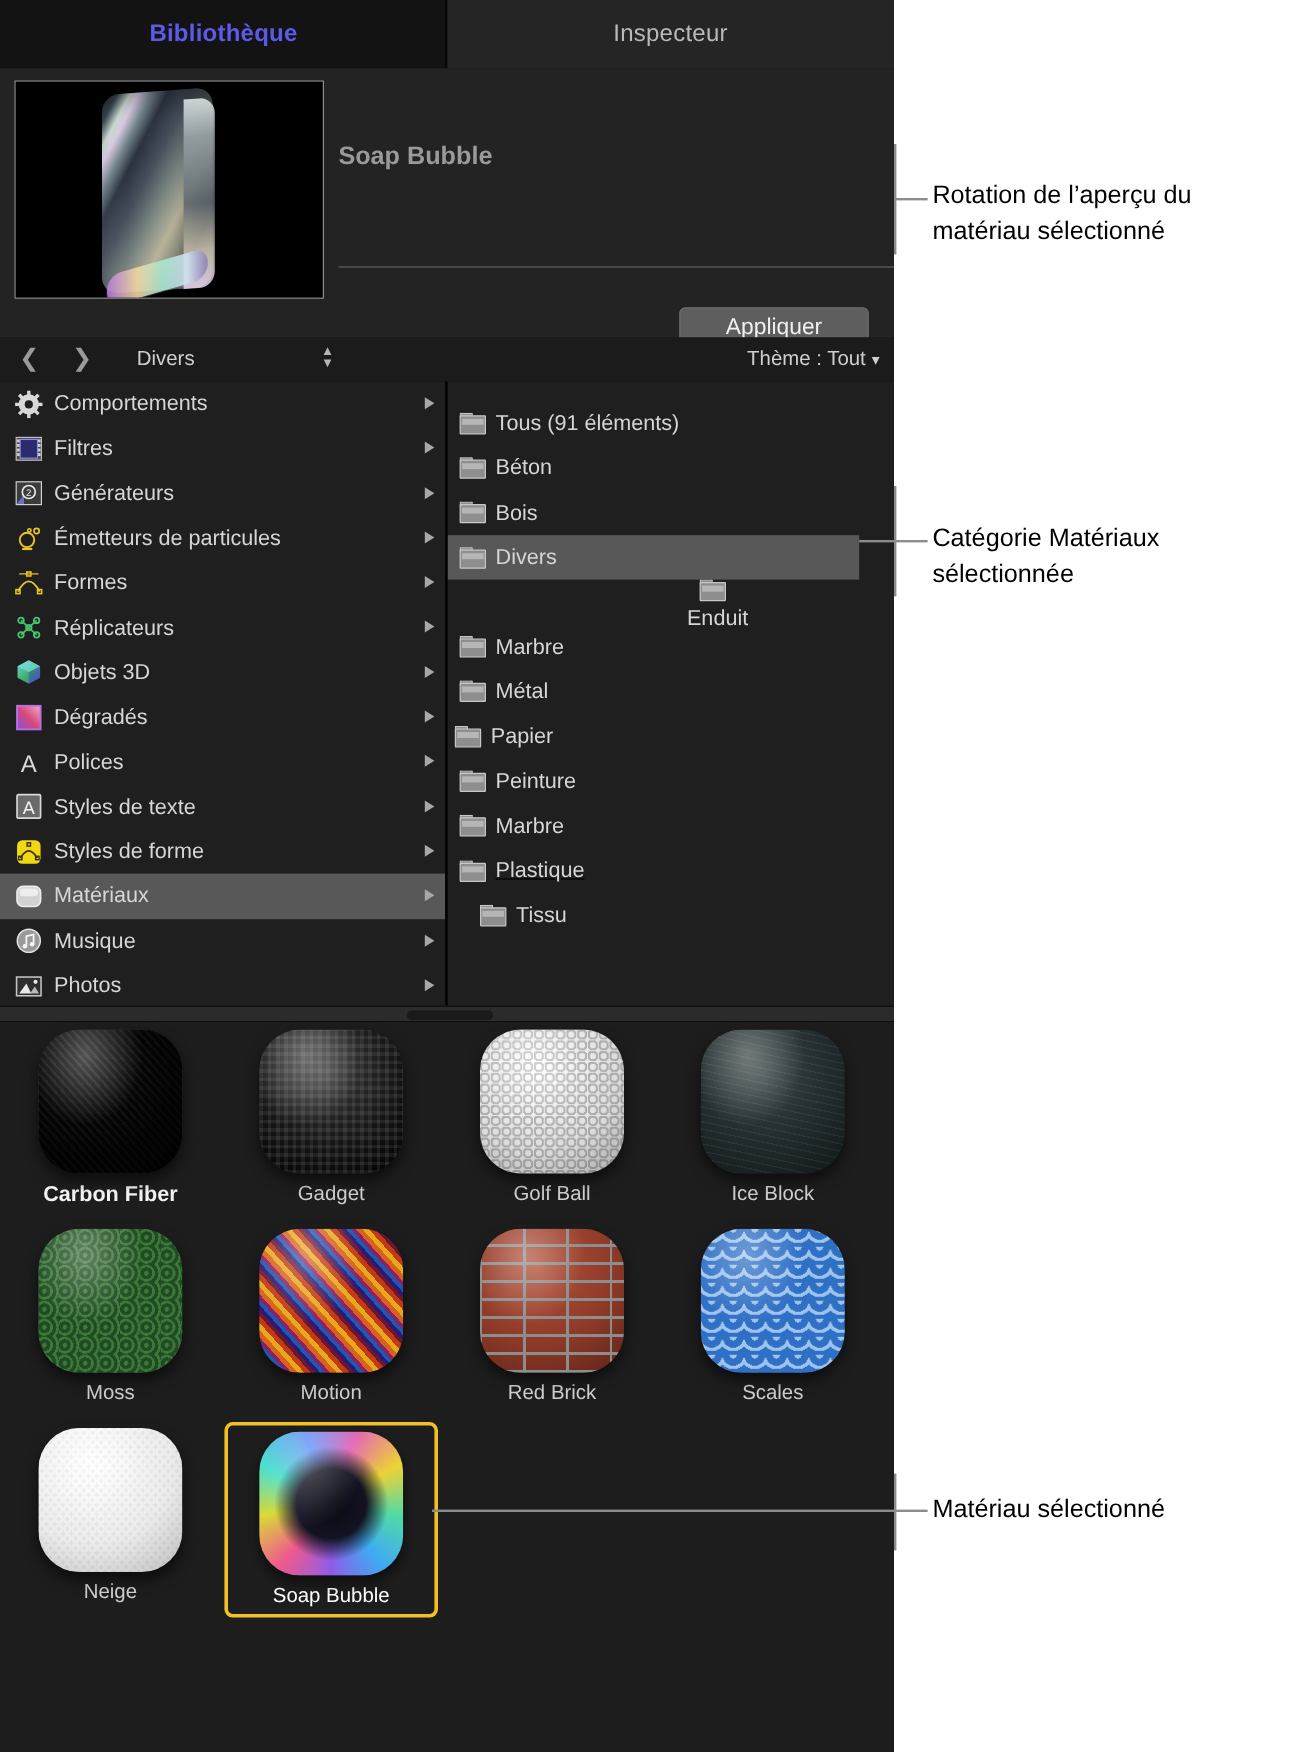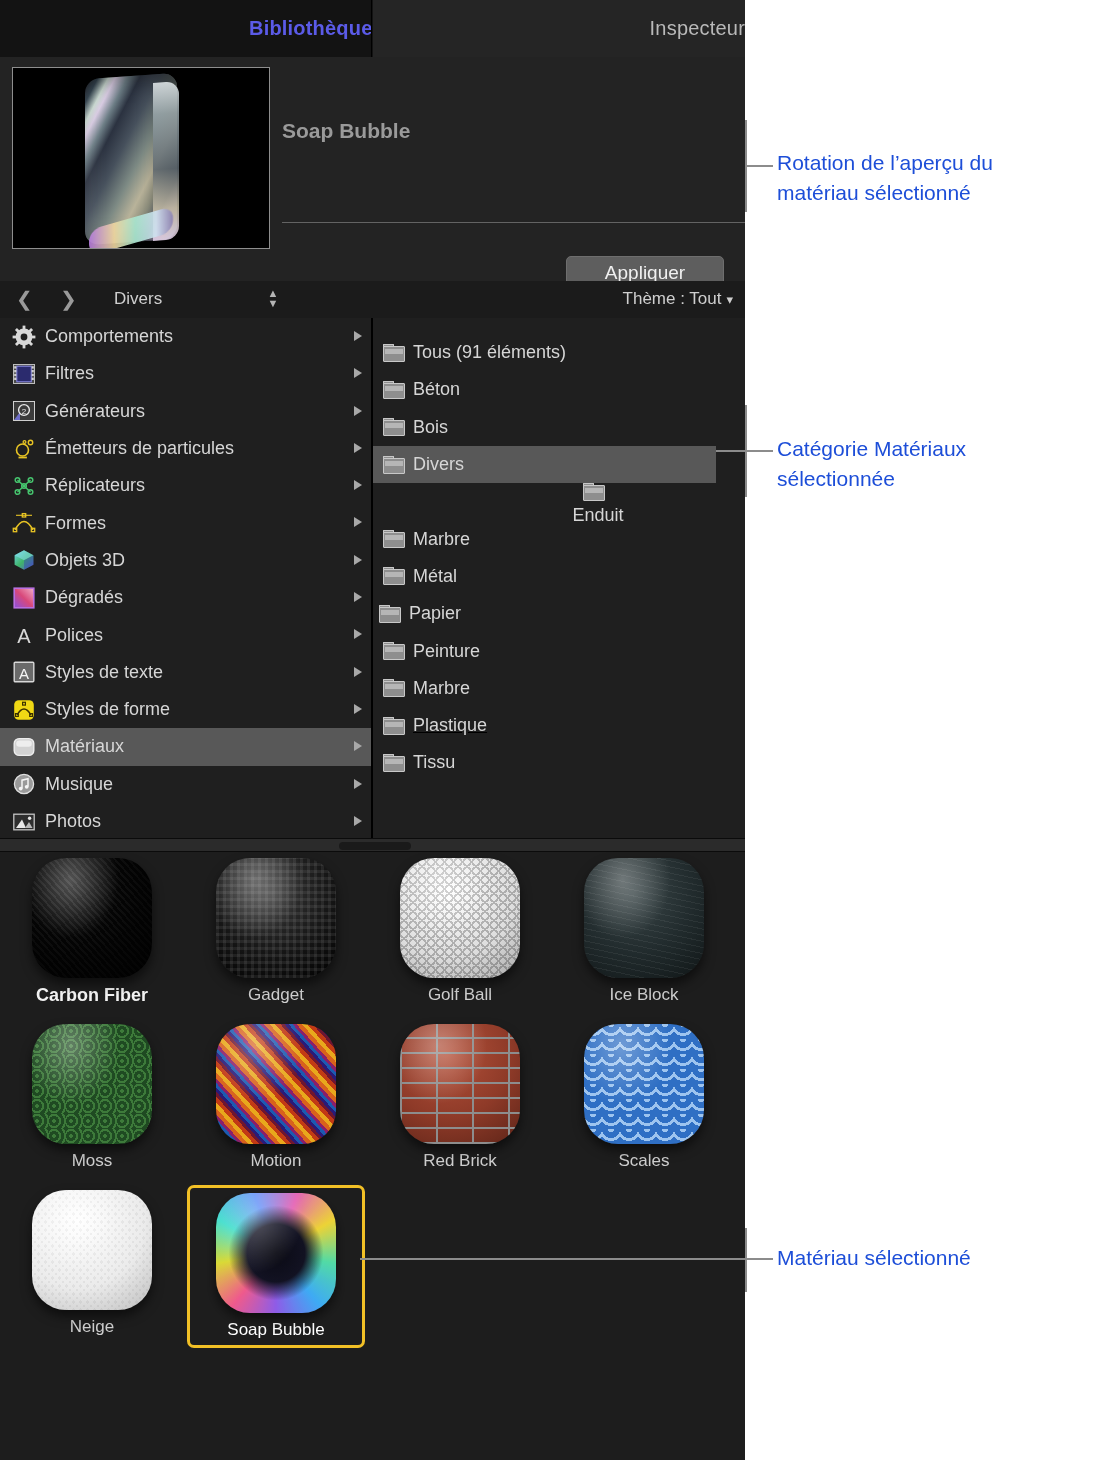--- a/index.html
+++ b/index.html
@@ -18,21 +18,21 @@
     overflow:hidden;
   }
 
   
   #tabbar{
     position:absolute;left:0;top:0;width:745px;height:57px;
     background:#161616;
     display:flex;
   }
   .tab{
-    flex:1;height:57px;line-height:57px;text-align:right;
+    flex:1;height:57px;line-height:57px;text-align:center;
     font-size:20px;color:#b9b9b9;letter-spacing:.2px;
     background:#161616;
     box-sizing:border-box;
   }
   .tab.active{color:#5b5be8;font-weight:bold;background:#131313;}
   .tab.inactive{background:#252525;}
   #tabdiv{position:absolute;left:371px;top:0;width:1px;height:57px;background:#000;}
 
   
   #preview-area{
@@ -229,21 +229,21 @@
       conic-gradient(from 20deg,#d86ab0,#e8d24a,#5fd6a8,#4aa8e8,#8a5fd8,#e05f8a,#d8d84a,#4ad8c8,#5f8ae8,#d86ab0);
     filter:saturate(1.15);
   }
   .swatch .gloss{
     position:absolute;left:0;top:0;width:100%;height:100%;
     background:radial-gradient(ellipse at 32% 18%,rgba(255,255,255,.30) 0%,rgba(255,255,255,0) 42%);
     pointer-events:none;
   }
 
   
-  .callout{position:absolute;font-size:21px;color:#1d4ed8;line-height:30px;}
+  .callout{position:absolute;font-size:21px;color:#000000;line-height:30px;}
   .leader{position:absolute;height:2px;background:#8c8c8c;}
   .leader-v{position:absolute;width:2px;background:#8c8c8c;}
 </style>
 </head>
 <body>
 
 <div id="panel">
 
   <div id="tabbar">
     <div class="tab active">Bibliothèque</div>
@@ -330,50 +330,50 @@
               <circle cx="10.5" cy="13" r="6" fill="none" stroke="#e8c424" stroke-width="1.6"></circle>
               <circle cx="18.5" cy="5.5" r="2.2" fill="none" stroke="#e8c424" stroke-width="1.4"></circle>
               <circle cx="12.5" cy="5" r="1.4" fill="none" stroke="#e8c424" stroke-width="1.3"></circle>
               <rect x="6.5" y="19.6" width="8.4" height="1.8" fill="#e8c424"></rect>
             </svg></span>
           <span class="lbl">Émetteurs de particules</span>
           <span class="arrow"></span>
         </div>
         <div class="row">
           <span class="ico"><svg width="24" height="24" viewBox="0 0 24 24">
+              <path d="M3 19 Q12 2 21 19" fill="none" stroke="#e8c424" stroke-width="1.6"></path>
+              <g fill="none" stroke="#e8c424" stroke-width="1.3">
+                <rect x="1.3" y="17.3" width="3.4" height="3.4"></rect>
+                <rect x="19.3" y="17.3" width="3.4" height="3.4"></rect>
+                <rect x="10.3" y="2.6" width="3.4" height="3.4"></rect>
+              </g>
+              <line x1="4" y1="4.3" x2="20" y2="4.3" stroke="#e8c424" stroke-width="1.1"></line>
+            </svg></span>
+          <span class="lbl">Formes</span>
+          <span class="arrow"></span>
+        </div>
+        <div class="row">
+          <span class="ico"><svg width="24" height="24" viewBox="0 0 24 24">
               <g stroke="#46c46e" stroke-width="1.5" fill="none">
                 <line x1="5.5" y1="6" x2="12" y2="12"></line>
                 <line x1="18.5" y1="6" x2="12" y2="12"></line>
                 <line x1="5.5" y1="18" x2="12" y2="12"></line>
                 <line x1="18.5" y1="18" x2="12" y2="12"></line>
                 <circle cx="5.5" cy="6" r="2.3"></circle>
                 <circle cx="18.5" cy="6" r="2.3"></circle>
                 <circle cx="5.5" cy="18" r="2.3"></circle>
                 <circle cx="18.5" cy="18" r="2.3"></circle>
                 <circle cx="12" cy="12" r="2.3"></circle>
               </g>
             </svg></span>
           <span class="lbl">Réplicateurs</span>
           <span class="arrow"></span>
         </div>
         <div class="row">
           <span class="ico"><svg width="24" height="24" viewBox="0 0 24 24">
-              <path d="M3 19 Q12 2 21 19" fill="none" stroke="#e8c424" stroke-width="1.6"></path>
-              <g fill="none" stroke="#e8c424" stroke-width="1.3">
-                <rect x="1.3" y="17.3" width="3.4" height="3.4"></rect>
-                <rect x="19.3" y="17.3" width="3.4" height="3.4"></rect>
-                <rect x="10.3" y="2.6" width="3.4" height="3.4"></rect>
-              </g>
-              <line x1="4" y1="4.3" x2="20" y2="4.3" stroke="#e8c424" stroke-width="1.1"></line>
-            </svg></span>
-          <span class="lbl">Formes</span>
-          <span class="arrow"></span>
-        </div>
-        <div class="row">
-          <span class="ico"><svg width="24" height="24" viewBox="0 0 24 24">
               <defs>
                 <linearGradient id="g3d" x1="0" y1="0" x2="1" y2="1">
                   <stop offset="0%" stop-color="#6fd8e8"></stop>
                   <stop offset="50%" stop-color="#3fb46a"></stop>
                   <stop offset="100%" stop-color="#5a5ad8"></stop>
                 </linearGradient>
               </defs>
               <path d="M12 2.2 L21.4 7.2 L21.4 16.8 L12 21.8 L2.6 16.8 L2.6 7.2 Z" fill="url(#g3d)"></path>
               <path d="M12 2.2 L21.4 7.2 L12 12.2 L2.6 7.2 Z" fill="#8ae0f0" opacity=".55"></path>
               <path d="M12 12.2 L21.4 7.2 L21.4 16.8 L12 21.8 Z" fill="#2e2eb4" opacity=".35"></path>
@@ -535,21 +535,21 @@
           <span class="lbl">Marbre</span>
         </div>
         <div class="row" style="padding-left: 10px; text-decoration: underline;">
           <span class="ico-folder">
             <span class="tab"></span>
             <span class="body"></span>
             <span class="hi"></span>
           </span>
           <span class="lbl">Plastique</span>
         </div>
-        <div class="row" style="padding-left: 10px;">
+        <div class="row" style="padding-left: 10px; margin-left: 17px;">
           <span class="ico-folder">
             <span class="tab"></span>
             <span class="body"></span>
             <span class="hi"></span>
           </span>
           <span class="lbl">Tissu</span>
         </div>
       </div>
   </div>
 

